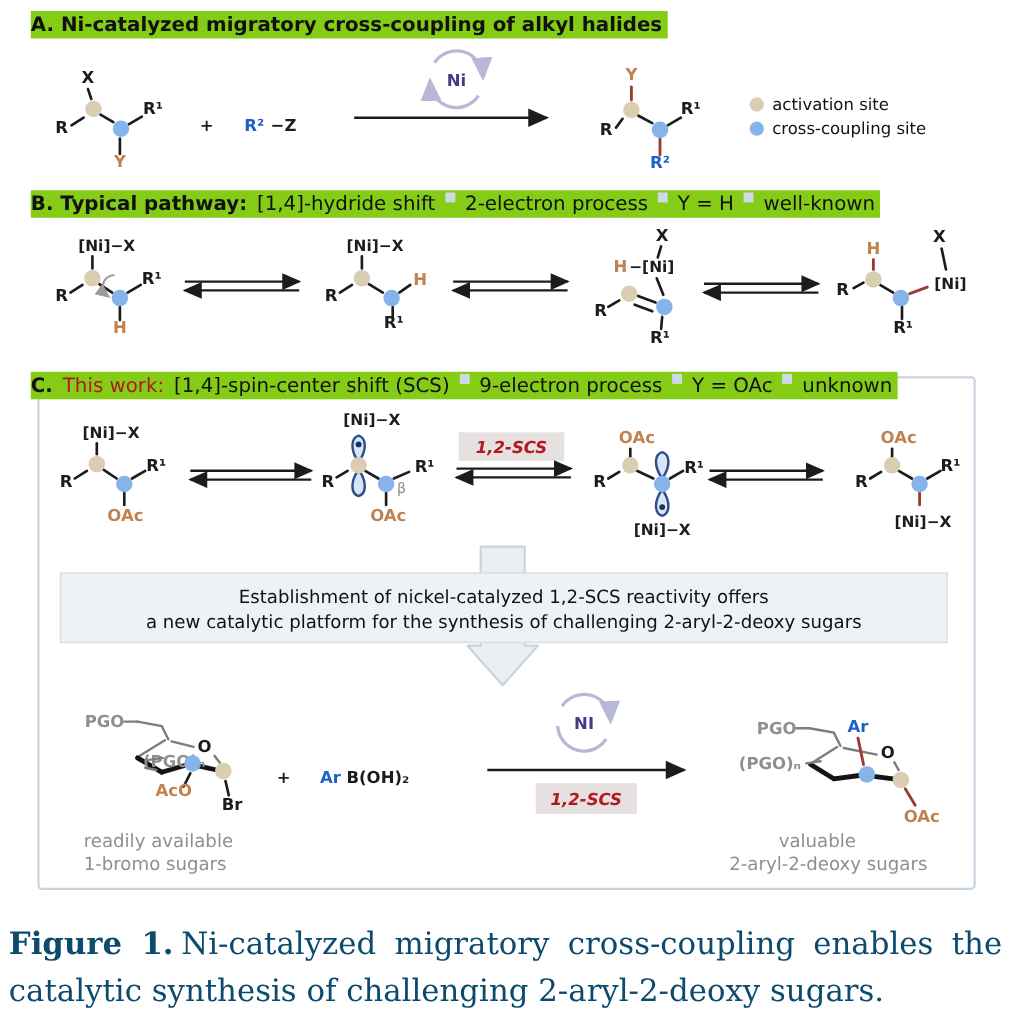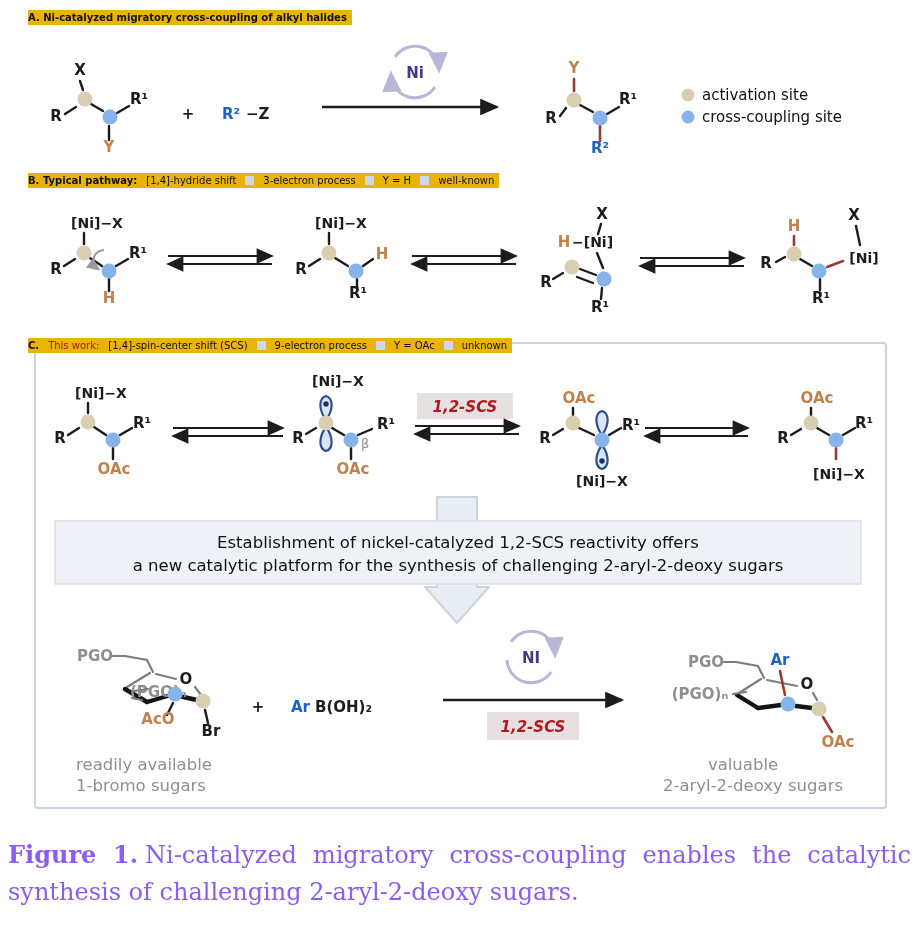--- a/index.html
+++ b/index.html
@@ -25,28 +25,28 @@
   .cyc{stroke:#b7b8d8;stroke-width:3;fill:none;}
   .dt{fill:#d9cdb2;}
   .db{fill:#85b3ea;}
   .lobe{fill:#b8d0ec;fill-opacity:.55;stroke:#2d4e8a;stroke-width:2.2;stroke-linejoin:round;}
   .raddot{fill:#17335e;}
   .banner{fill:#eef1f5;stroke:#dae0e6;stroke-width:1.5;}
   .bantxt{font-size:16.5px;fill:#111;text-anchor:middle;}
   .scsbox{fill:#e7e0e0;}
   .cbox{fill:none;stroke:#c8d5e0;stroke-width:2;}
   .bigarr{fill:#e9eef3;stroke:#c9d4dc;stroke-width:2;stroke-linejoin:round;}
-  .hdr{position:absolute;display:flex;align-items:center;gap:9px;background:#eab308;
-       font-size:10px;color:#111;white-space:nowrap;padding:2px 5px 2px 0;}
+  .hdr{position:absolute;display:flex;align-items:flex-start;gap:9px;background:#84cc16;
+       font-size:18px;color:#111;white-space:nowrap;padding:2px 5px 2px 0;}
   .hdr .bold{font-weight:bold;}
   .hdr .red{color:#b0191e;font-weight:normal;}
   .tag-sq{width:9px;height:9px;background:#cdd9e7;flex:0 0 auto;}
   .figcap{position:absolute;left:8px;top:836px;width:903px;text-align:justify;
-          font-family:"DejaVu Serif","Liberation Serif",serif;font-size:24px;
-          line-height:1.55;color:#8b5cf6;}
+          font-family:"DejaVu Serif","Liberation Serif",serif;font-size:28px;
+          line-height:1.55;color:#0c4a6e;}
   .figcap b{margin-right:7px;}
 </style>
 </head>
 <body>
 
 <div class="stage">
 
 <svg width="917" height="820" viewBox="0 0 917 820">
   <defs>
     <marker id="ah" viewBox="0 0 10 8" refX="8" refY="4" markerWidth="9" markerHeight="7" orient="auto">
@@ -319,21 +319,21 @@
 </svg>
 
 <div class="hdr" style="left:28px;top:10px;">
   <span class="bold">A. Ni-catalyzed migratory cross-coupling of alkyl halides</span>
 </div>
 
 <div class="hdr" style="left:28px;top:173px;">
   <span class="bold">B. Typical pathway:</span>
   <span>[1,4]-hydride shift</span>
   <span class="tag-sq"></span>
-  <span>3-electron process</span>
+  <span>2-electron process</span>
   <span class="tag-sq"></span>
   <span>Y = H</span>
   <span class="tag-sq"></span>
   <span>well-known</span>
 </div>
 
 <div class="hdr" style="left:28px;top:338px;">
   <span class="bold">C.</span>
   <span class="red">This work:</span>
   <span>[1,4]-spin-center shift (SCS)</span>

